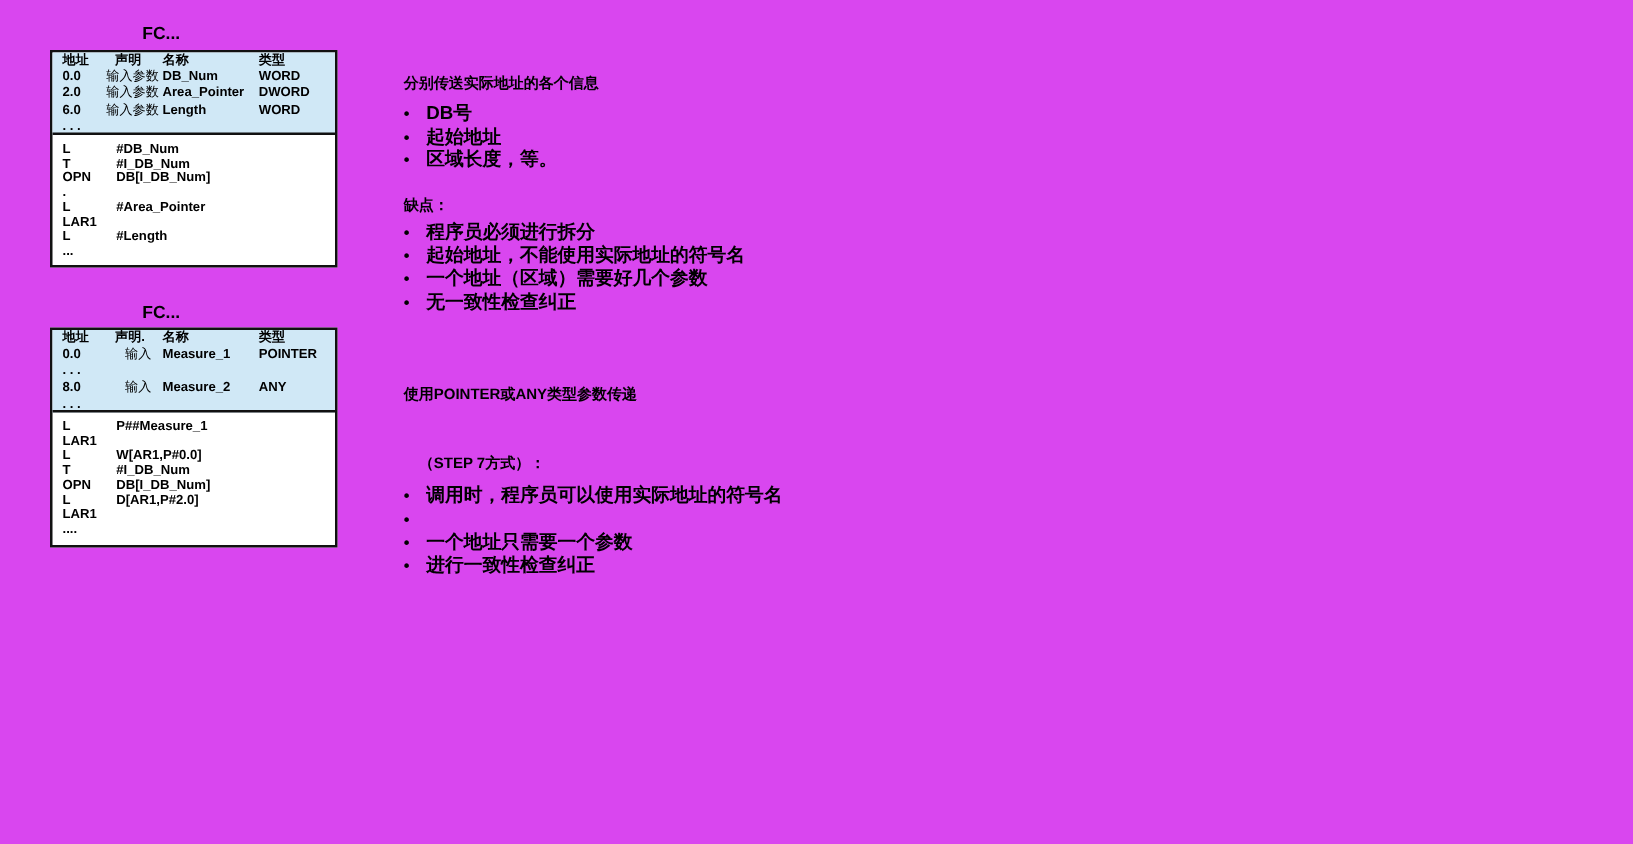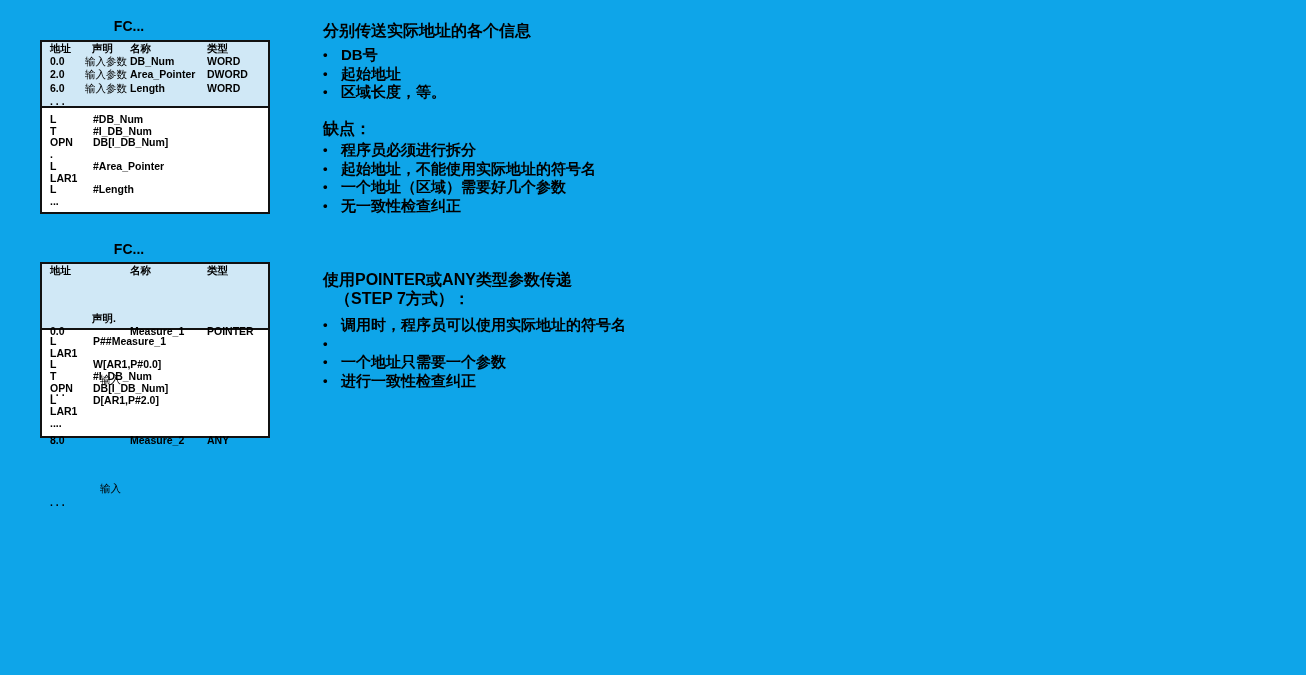--- a/index.html
+++ b/index.html
@@ -1,16 +1,16 @@
 <!DOCTYPE html>
 <html><head>
 <meta charset="utf-8">
 <style>
   html,body{margin:0;padding:0;background:#fff;}
-  .page{position:relative;width:1306px;height:675px;background:#0ea5e9;
+  .page{position:relative;width:1306px;height:675px;background:#d946ef;
         font-family:"Liberation Sans","DejaVu Sans",sans-serif;color:#000;overflow:hidden;}
 
   
   .fc-title{position:absolute;left:40px;width:178px;text-align:center;
             font-size:14px;font-weight:bold;white-space:nowrap;}
   #title1{top:18px;}
   #title2{top:241px;}
 
   
   .fc-block{position:absolute;left:40px;width:230px;border:2px solid #111;
@@ -21,32 +21,32 @@
   .decl-table{background:#d0e8f6;border-bottom:2px solid #111;height:66px;
               box-sizing:border-box;padding:0 0 0 8px;font-size:10.5px;line-height:13.2px;}
   .trow{display:flex;white-space:nowrap;}
   .trow span{box-sizing:border-box;display:block;}
   .c-addr{width:35px;font-weight:bold;}
   .c-decl{width:45px;font-weight:normal;}
   .c-name{width:77px;font-weight:bold;}
   .c-type{font-weight:bold;}
   .trow.head span{font-weight:bold;}
   .trow.head .c-decl{padding-left:7px;}
-  .decl-ind .c-decl{padding-left:15px;margin-top:48px;}
+  .decl-ind .c-decl{padding-left:15px;}
 
   .code{padding:6px 0 0 8px;font-size:10.5px;line-height:11.7px;font-weight:bold;}
   .cline{display:flex;white-space:nowrap;}
   .c-op{width:43px;}
 
   
   .sec{position:absolute;left:323px;}
   #sec1{top:21px;}
   #sec2{top:119px;}
   #sec3{top:270px;}
-  .sec-title{font-size:16px;font-weight:bold;line-height:19px;white-space:nowrap;}
+  .sec-title{font-size:12px;font-weight:bold;line-height:19px;white-space:nowrap;margin-top:36px;}
   #sec3 .line2{padding-left:12px;}
   .bullets{margin-top:6px;}
   #sec2 .bullets{margin-top:3px;}
   #sec3 .bullets{margin-top:8px;}
   .bullet-row{display:flex;font-size:15px;font-weight:bold;line-height:18.5px;white-space:nowrap;}
   .b-dot{width:18px;font-size:13px;}
 </style>
 </head>
 <body>
 

